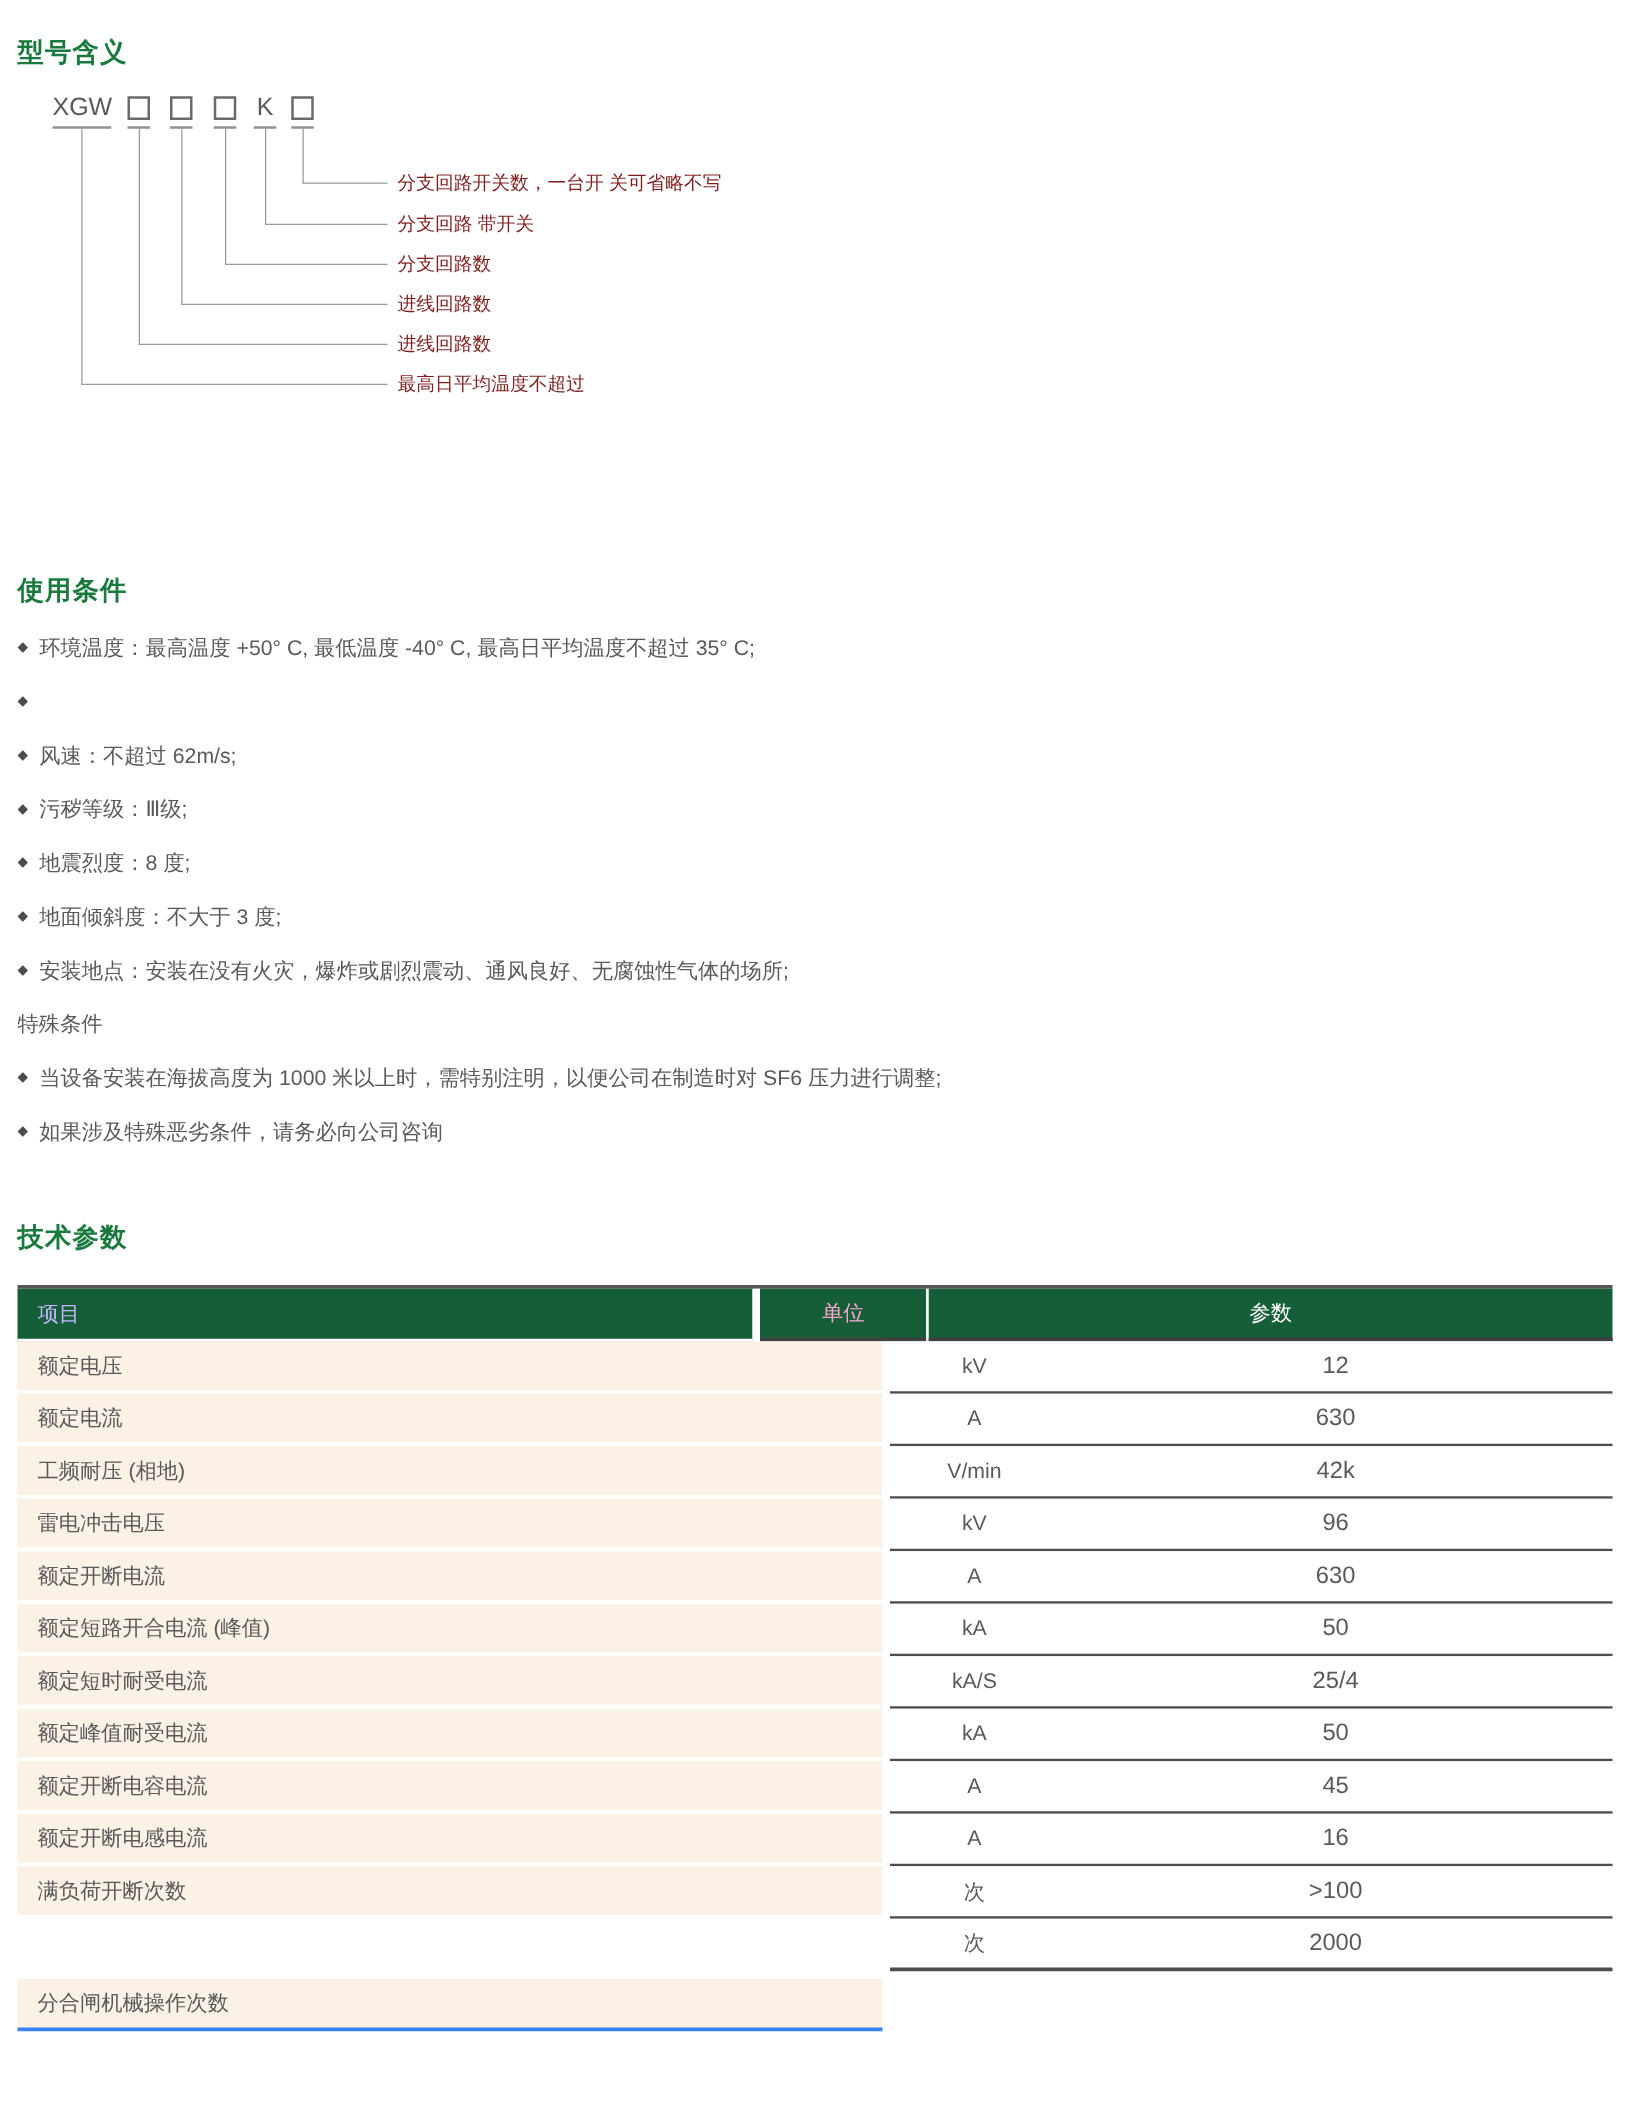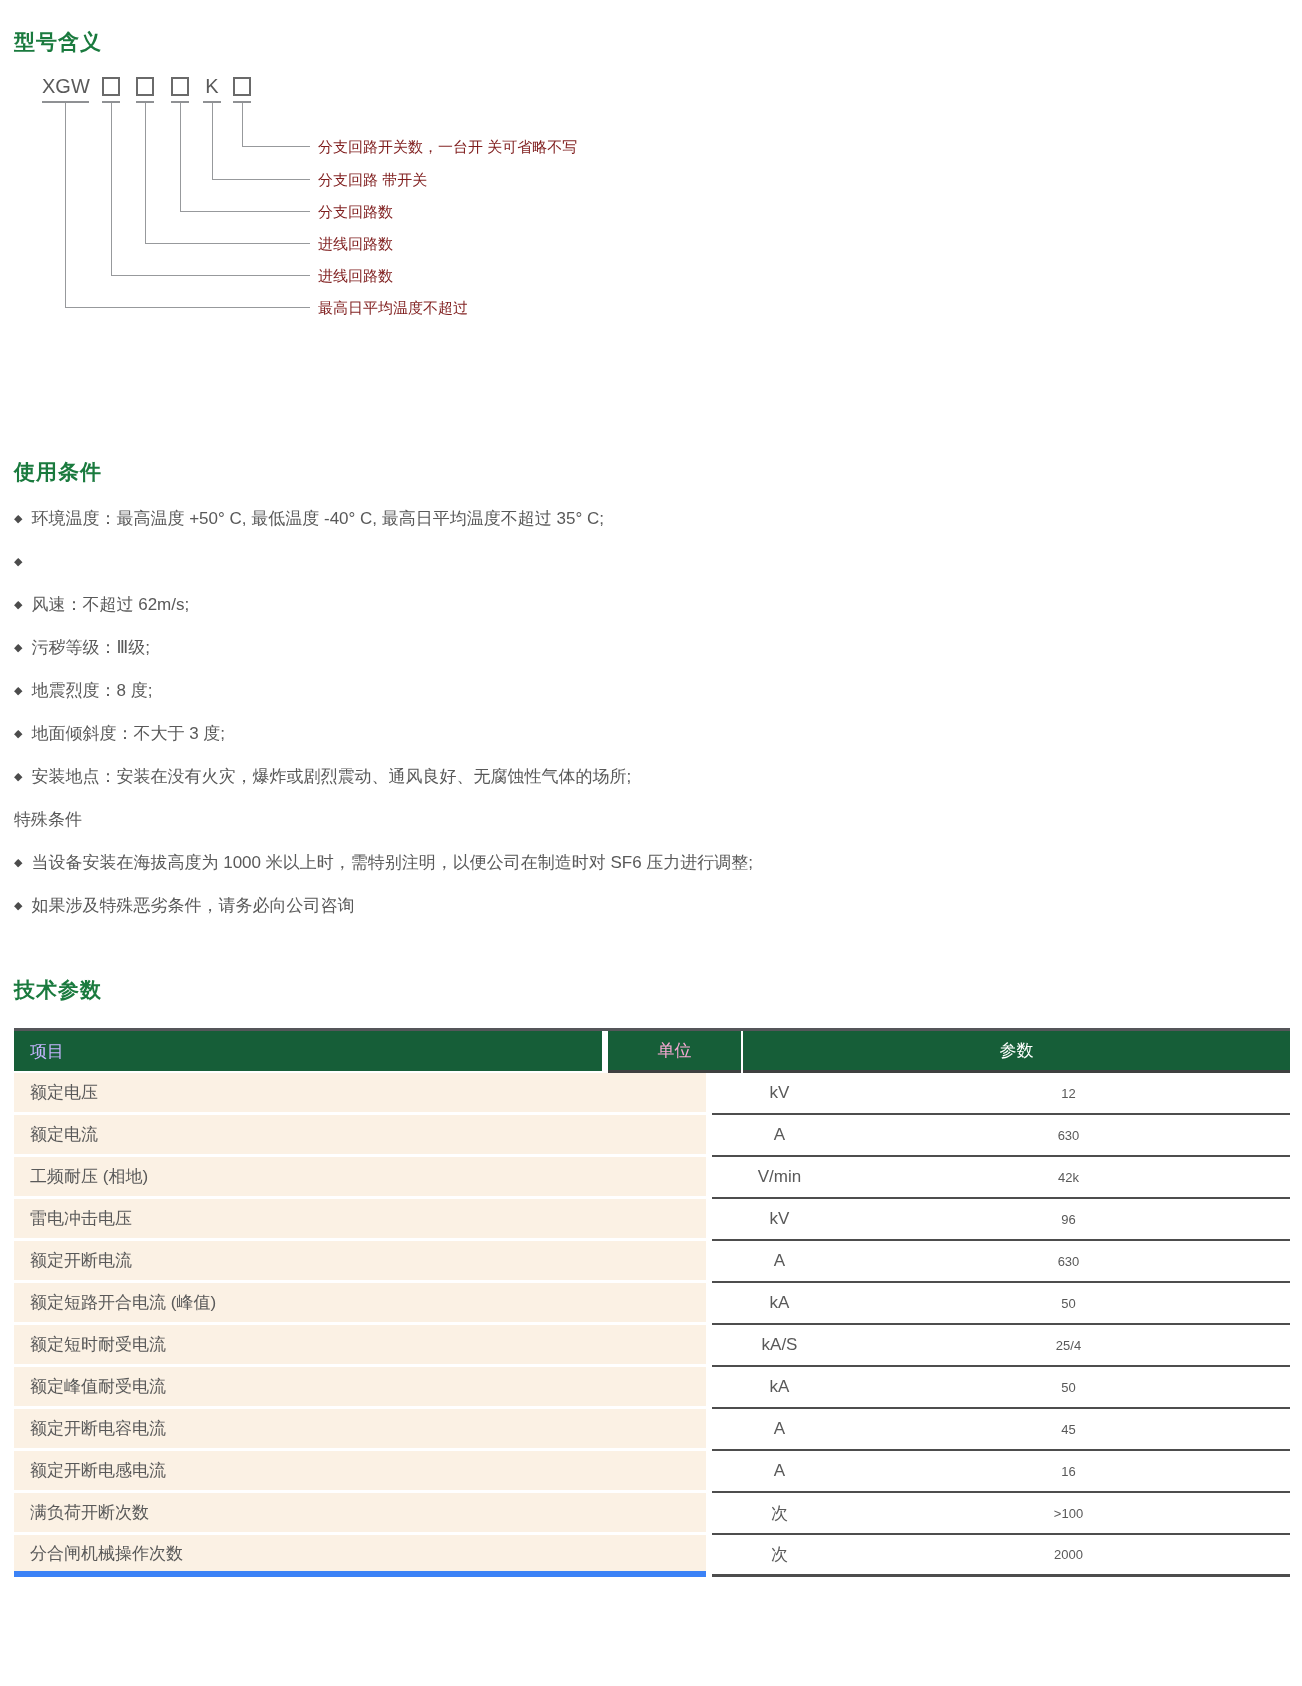--- a/index.html
+++ b/index.html
@@ -79,24 +79,24 @@
   .t-row .t-gap{width:6px;background:#ffffff;}
   .t-row .t-right{
     flex:1;display:flex;background:#ffffff;box-sizing:border-box;
     border-bottom:2px solid #4d4d4d;height:100%;
   }
   .t-row .t-unit{
     width:135px;font-size:17px;color:#595959;
     display:flex;align-items:center;justify-content:center;
   }
   .t-row .t-value{
-    flex:1;font-size:13px;color:#595959;
+    flex:1;font-size:19px;color:#595959;
     display:flex;align-items:center;justify-content:center;
   }
-  .t-row:last-child .t-item{border-bottom:6px solid #3b82f6;}
+  .t-row:last-child .t-item{border-bottom:3px solid #3b82f6;margin-top:48px;}
   .t-row:last-child .t-right{border-bottom:3px solid #4d4d4d;}
 </style>
 </head>
 <body>
 
 <div class="sec-title" style="top:28px">型号含义</div>
 
 <div id="diagram">
 
 <div class="code-part" style="left: 16px; width: 47px;">XGW</div>

